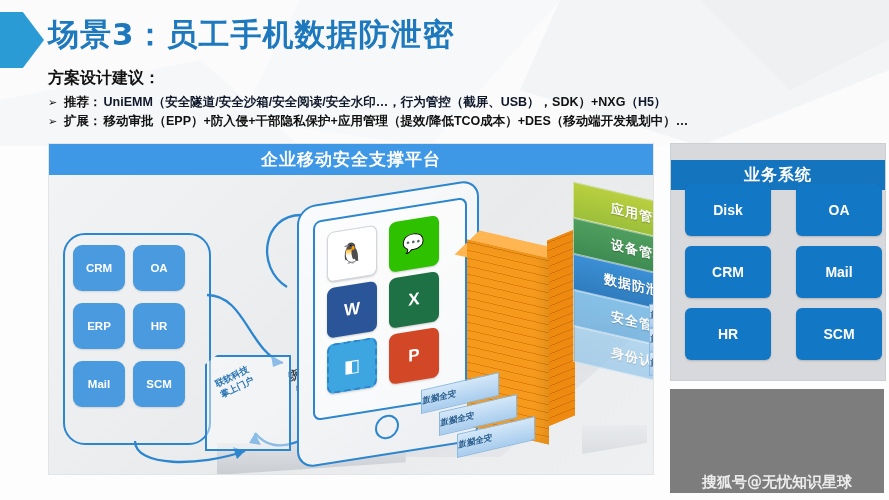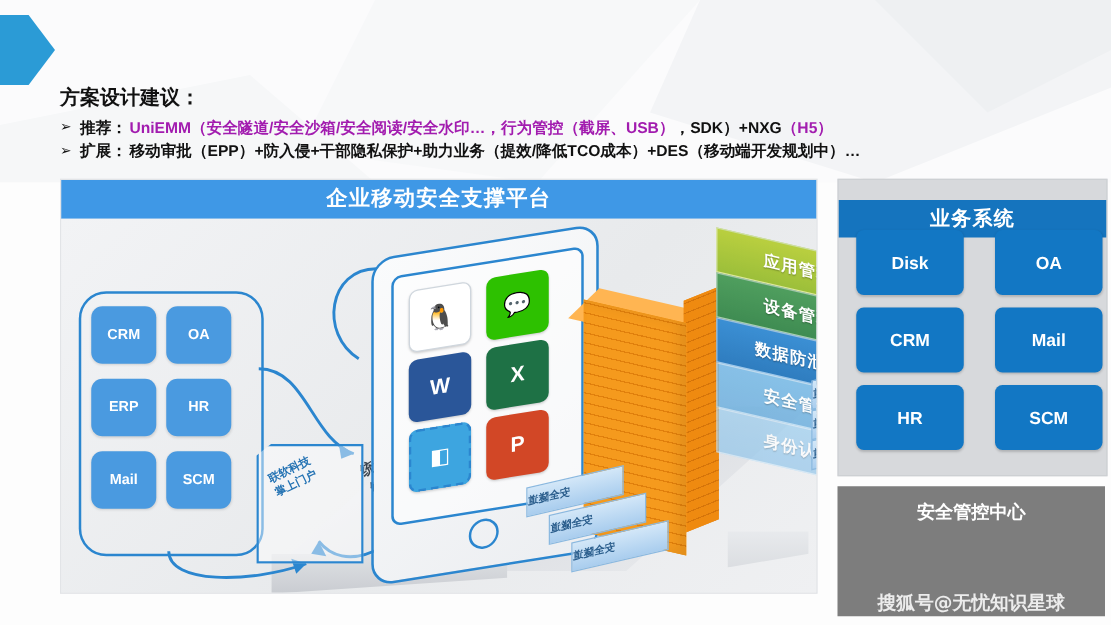--- a/index.html
+++ b/index.html
@@ -31,21 +31,21 @@
 
   .subtitle{
     position:absolute;left:48px;top:68px;
     font-size:16px;font-weight:bold;color:#111;white-space:nowrap;
   }
 
   .bullets{position:absolute;left:48px;top:94px;width:836px;}
   .bline{display:flex;align-items:flex-start;font-size:12.5px;font-weight:bold;line-height:17px;white-space:nowrap;margin-bottom:2px;}
   .bmark{color:#111;font-size:11px;width:16px;flex:0 0 16px;}
   .blab{color:#111;margin-right:2px;}
-  .red{color:#a21caf;}
+  .red{color:#0f172a;}
   .blk{color:#111;}
 
   
   .diagram{position:absolute;left:48px;top:143px;width:836px;height:357px;}
 
   
   .panel-left{position:absolute;left:0;top:0;width:604px;height:330px;background:#eceef0;border:1px solid #e2e4e7;}
   .panel-left-hd{position:absolute;left:0;top:0;width:604px;height:31px;background:#3f98e6;}
   .panel-left-hd span{
     display:block;text-align:center;line-height:31px;color:#fff;
@@ -194,34 +194,35 @@
   <div class="bg-poly">
     <svg width="889" height="146" viewBox="0 0 889 146" aria-hidden="true">
       <polygon points="560,0 889,0 889,70 700,146 520,90" fill="#f3f4f6"></polygon>
       <polygon points="700,0 889,0 889,40 790,90" fill="#eef0f2"></polygon>
       <polygon points="300,0 560,0 430,146 240,120" fill="#f7f8f9"></polygon>
       <polygon points="0,100 200,60 300,146 0,146" fill="#f6f7f8"></polygon>
     </svg>
   </div>
 
   <div class="title-arrow"></div>
+  <div class="title-text">场景3：员工手机数据防泄密</div>
   <div class="subtitle">方案设计建议：</div>
 
   <div class="bullets">
     <div class="bline">
       <span class="bmark">➢</span>
       <span class="blab">推荐：</span>
       <span class="red">UniEMM（安全隧道/安全沙箱/安全阅读/安全水印…，行为管控（截屏、USB）</span>
       <span class="blk">，SDK）+NXG</span>
       <span class="red">（H5）</span>
     </div>
     <div class="bline">
       <span class="bmark">➢</span>
       <span class="blab">扩展：</span>
-      <span class="blk">移动审批（EPP）+防入侵+干部隐私保护+助力业务（提效/降低TCO成本）+DES（移动端开发规划中）…</span>
+      <span class="blk">移动审批（EPP）+防入侵+干部隐私保护+应用管理（提效/降低TCO成本）+DES（移动端开发规划中）…</span>
     </div>
   </div>
 
   <div class="diagram">
 
     <div class="panel-left">
       <div class="panel-left-hd">
         <span>企业移动安全支撑平台</span>
       </div>
       <div class="panel-left-body">
@@ -339,19 +340,18 @@
         <div class="biz-chip">OA</div>
         <div class="biz-chip">CRM</div>
         <div class="biz-chip">Mail</div>
         <div class="biz-chip">HR</div>
         <div class="biz-chip">SCM</div>
       </div>
     </div>
 
     <div class="panel-gray">
       <div class="pad">
-        <div class="line">安全管控中心</div>
       </div>
       <div class="watermark">搜狐号@无忧知识星球</div>
     </div>
 
   </div>
 </div>
 
 </body></html>

